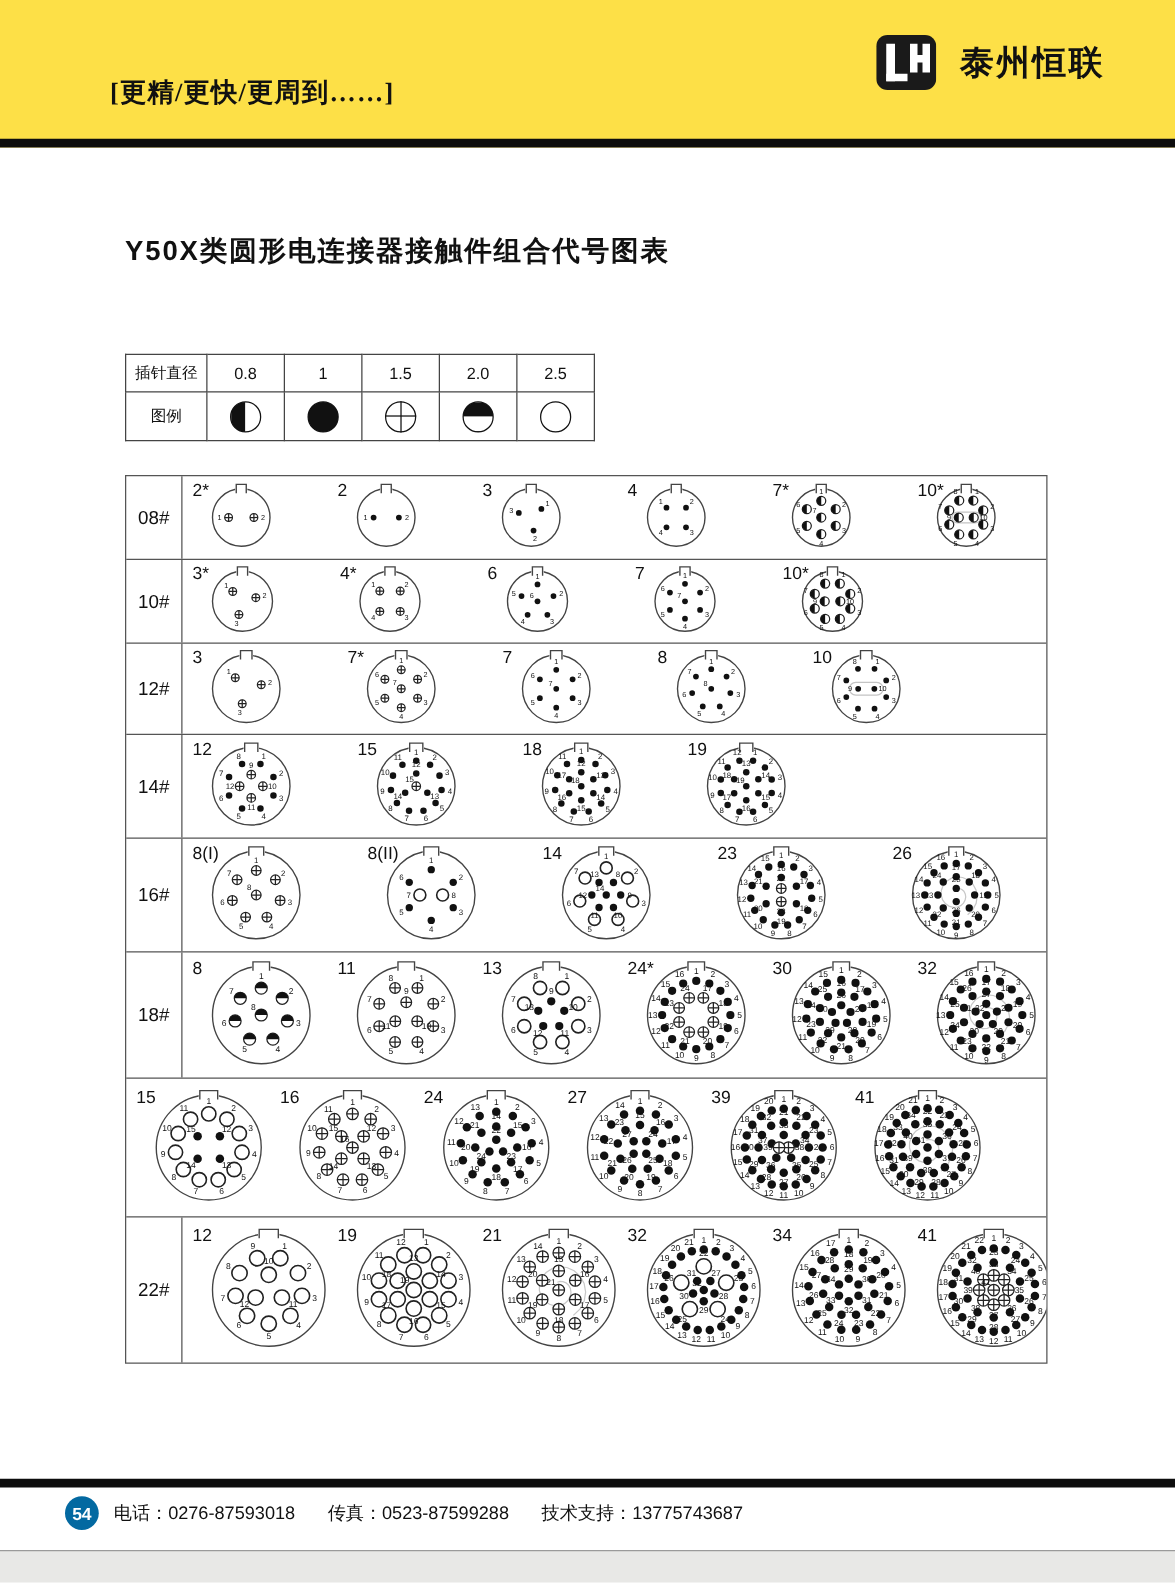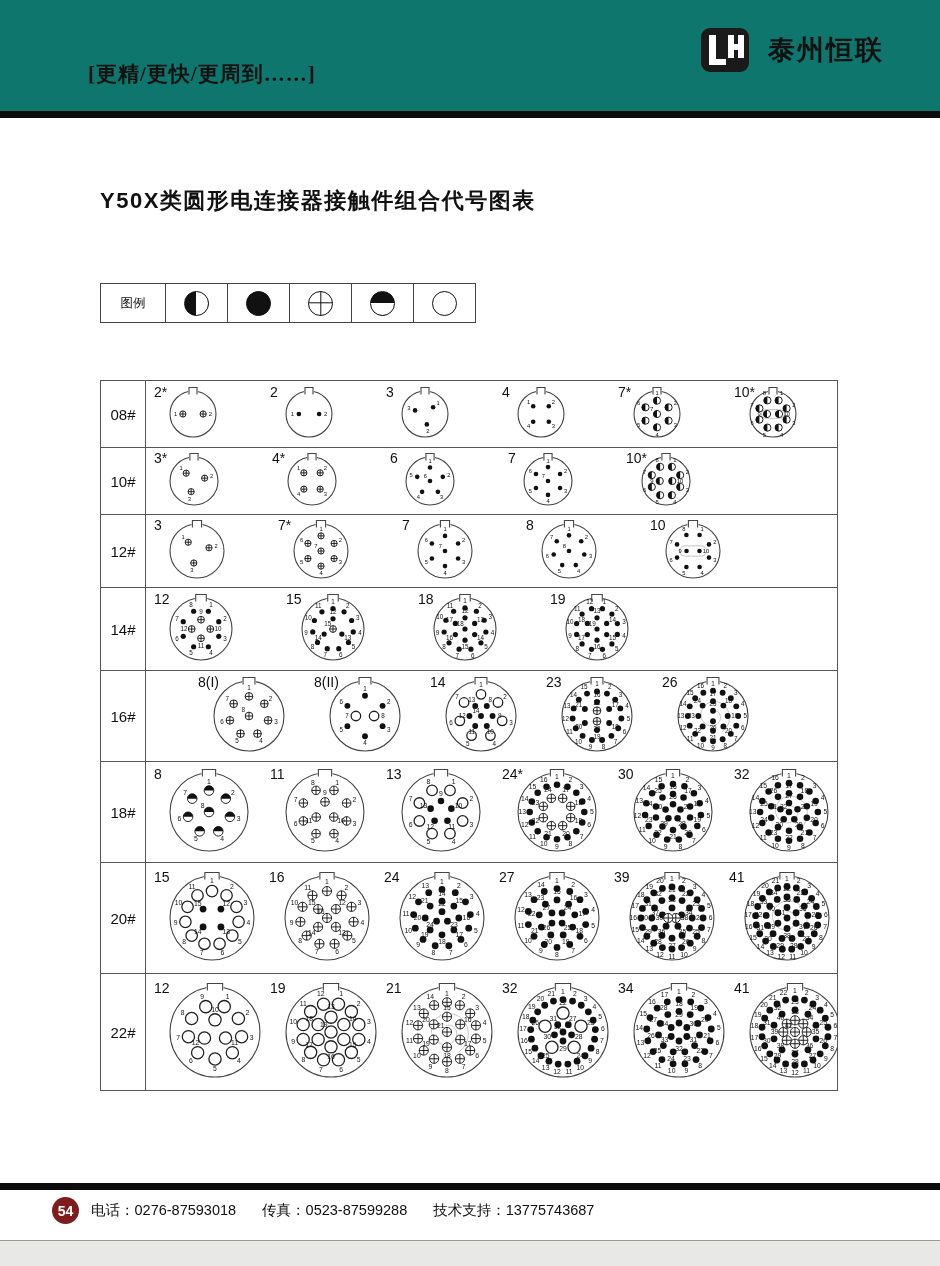--- a/index.html
+++ b/index.html
@@ -1,21 +1,21 @@
 <!DOCTYPE html>
 <html><head>
 <meta charset="utf-8">
 <style>
   html,body{margin:0;padding:0;}
   body{
     width:940px;height:1266px;position:relative;background:#fff;
     font-family:"Liberation Sans",sans-serif;color:#111;overflow:hidden;
   }
   
-  .header{position:absolute;top:0;left:0;right:0;height:111px;background:#0f766e;border-bottom:7px solid #0d0d0d;}
+  .header{position:absolute;top:0;left:0;right:0;height:111px;background:#fde047;border-bottom:7px solid #0d0d0d;}
   .slogan{position:absolute;left:88px;top:60px;font-family:"Liberation Serif",serif;font-weight:bold;font-size:21px;letter-spacing:1px;}
   .logo{position:absolute;right:56px;top:28px;display:flex;align-items:center;gap:19px;}
   .brand{font-size:27px;font-weight:900;letter-spacing:2px;}
   
   .page-title{position:absolute;left:100px;top:186px;font-size:22px;font-weight:bold;letter-spacing:1.5px;}
   
   .legend{position:absolute;left:100px;top:283px;border-collapse:collapse;}
   .legend td{border:1px solid #444;text-align:center;vertical-align:middle;font-size:13px;}
   .legend tr:first-child td{height:27px;}
   .legend tr:last-child td{height:36px;margin-left:40px;}
@@ -31,21 +31,21 @@
   
   .pin-table{position:absolute;left:100px;top:380px;width:738px;border:1px solid #555;box-sizing:border-box;}
   .prow{display:flex;border-top:1px solid #555;}
   .prow:first-child{border-top:none;}
   .plabel{width:44px;flex:none;border-right:1px solid #555;display:flex;align-items:center;justify-content:center;font-size:15px;}
   .pcells{flex:1;display:flex;align-items:center;padding-left:8px;overflow:hidden;}
   .pcells svg{flex:none;display:block;}
   
   .footer-rule{position:absolute;left:0;right:0;top:1183px;height:7px;background:#0d0d0d;}
   .footer{position:absolute;left:52px;right:34px;top:1197px;display:flex;align-items:center;gap:12px;font-size:14.5px;white-space:nowrap;}
-  .page-badge{width:27px;height:27px;border-radius:50%;background:#7f1d1d;color:#fff;display:flex;align-items:center;justify-content:center;font-size:14px;font-weight:bold;flex:none;}
+  .page-badge{width:27px;height:27px;border-radius:50%;background:#0369a1;color:#fff;display:flex;align-items:center;justify-content:center;font-size:14px;font-weight:bold;flex:none;}
   .fitem{margin-right:14px;}
   .bottom-band{position:absolute;left:0;right:0;top:1240px;height:26px;background:#e8e8e6;border-top:1px solid #9a9a9a;}
 </style>
 </head>
 <body>
 
 <div class="header">
   <div class="slogan">[更精/更快/更周到……]</div>
   <div class="logo">
     <svg width="48" height="44" viewBox="0 0 48 44">
@@ -57,20 +57,28 @@
       <rect x="27" y="16" width="16" height="6" fill="#fff"></rect>
     </svg>
     <div class="brand">泰州恒联</div>
   </div>
 </div>
 
 <div class="page-title">Y50X类圆形电连接器接触件组合代号图表</div>
 
 <table class="legend">
   <tbody>
+      <tr>
+    <td class="lab">插针直径</td>
+    <td class="col">0.8</td>
+    <td class="col">1</td>
+    <td class="col">1.5</td>
+    <td class="col">2.0</td>
+    <td class="col">2.5</td>
+  </tr>
   <tr>
     <td class="lab">图例</td>
     <td class="col">
           <div class="legend-sym sym-half-left"></div>
         </td>
     <td class="col">
           <div class="legend-sym sym-filled"></div>
         </td>
     <td class="col">
           <div class="legend-sym sym-cross"></div>
@@ -612,21 +620,21 @@
           <text x="31.442719646416343" y="46.982" font-size="6.3" fill="#111" text-anchor="middle" dy="2">17</text>
           <circle cx="37.335156493765666" cy="32.42" r="2.604" fill="#111"></circle>
           <text x="31.442719646416347" y="29.018" font-size="6.3" fill="#111" text-anchor="middle" dy="2">18</text>
           <circle cx="47" cy="38" r="2.604" fill="#111"></circle>
           <text x="42.2372" y="33.2372" font-size="6.3" fill="#111" text-anchor="middle" dy="2">19</text>
         </svg>
       </div>
     </div>
     <div class="prow" style="height: 90px;">
       <div class="plabel">16#</div>
-      <div class="pcells" style="gap: 22px; margin-left: 44px;">
+      <div class="pcells" style="gap: 46px;">
         <svg width="94" height="84" viewBox="0 0 94 84">
           <circle cx="51" cy="42" r="35" fill="#fff" stroke="#444" stroke-width="1.1"></circle>
           <rect x="44.15" y="3.5" width="13.700000000000001" height="7" fill="#fff"></rect>
           <path d="M 45.05 10.5 L 45.05 3.5 L 56.95 3.5 L 56.95 10.5" fill="none" stroke="#444" stroke-width="1.1"></path>
           <text x="0" y="13" font-size="14" fill="#111">8(I)</text>
           <circle cx="51" cy="22.4" r="3.85" fill="#fff" stroke="#222" stroke-width="1"></circle>
           <line x1="47.15" y1="22.4" x2="54.85" y2="22.4" stroke="#222" stroke-width="1"></line>
           <line x1="51" y1="18.549999999999997" x2="51" y2="26.25" stroke="#222" stroke-width="1"></line>
           <text x="51" y="14.349999999999998" font-size="6.3" fill="#111" text-anchor="middle" dy="2">1</text>
           <circle cx="66.32389705637338" cy="29.77959988356882" r="3.85" fill="#fff" stroke="#222" stroke-width="1"></circle>
@@ -1149,21 +1157,20 @@
           <circle cx="49.727566286936515" cy="53.256882439543276" r="3.2760000000000002" fill="#111"></circle>
           <text x="45.33328374079799" y="59.30509348949038" font-size="6.8" fill="#111" text-anchor="middle" dy="2">30</text>
           <circle cx="46.46902304883247" cy="43.22811756045672" r="3.2760000000000002" fill="#111"></circle>
           <text x="39.3589245330099" y="40.91790651050961" font-size="6.8" fill="#111" text-anchor="middle" dy="2">31</text>
           <circle cx="55" cy="46" r="3.2760000000000002" fill="#111"></circle>
           <text x="49.7668" y="40.7668" font-size="6.8" fill="#111" text-anchor="middle" dy="2">32</text>
         </svg>
       </div>
     </div>
     <div class="prow" style="height: 110px;">
-      <div class="plabel">20#</div>
       <div class="pcells" style="gap: 7px;">
         <svg width="108" height="98" viewBox="0 0 108 98">
           <circle cx="58" cy="49" r="42" fill="#fff" stroke="#444" stroke-width="1.1"></circle>
           <rect x="49.96" y="3.5" width="16.080000000000002" height="7" fill="#fff"></rect>
           <path d="M 50.86 10.5 L 50.86 3.5 L 65.14 3.5 L 65.14 10.5" fill="none" stroke="#444" stroke-width="1.1"></path>
           <text x="0" y="13" font-size="14" fill="#111">15</text>
           <circle cx="58" cy="22.12" r="5.712000000000001" fill="#fff" stroke="#222" stroke-width="1.3"></circle>
           <text x="58" y="12.208" font-size="6.8" fill="#111" text-anchor="middle" dy="2">1</text>
           <circle cx="72.53242517320646" cy="26.387105037497854" r="5.712000000000001" fill="#fff" stroke="#222" stroke-width="1.3"></circle>
           <text x="77.89125695582635" y="18.048600020075185" font-size="6.8" fill="#111" text-anchor="middle" dy="2">2</text>

